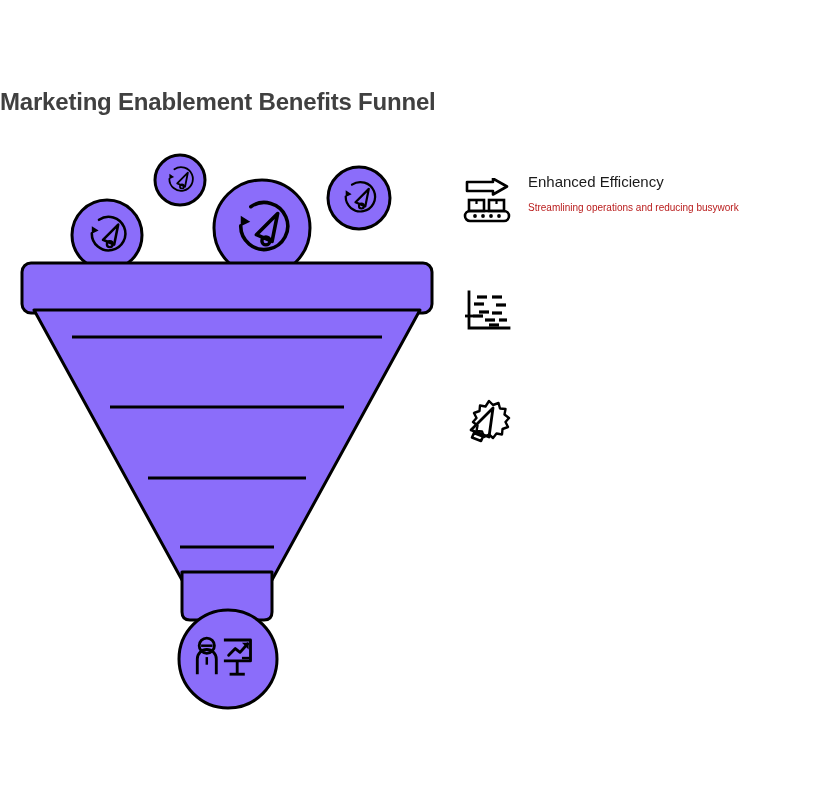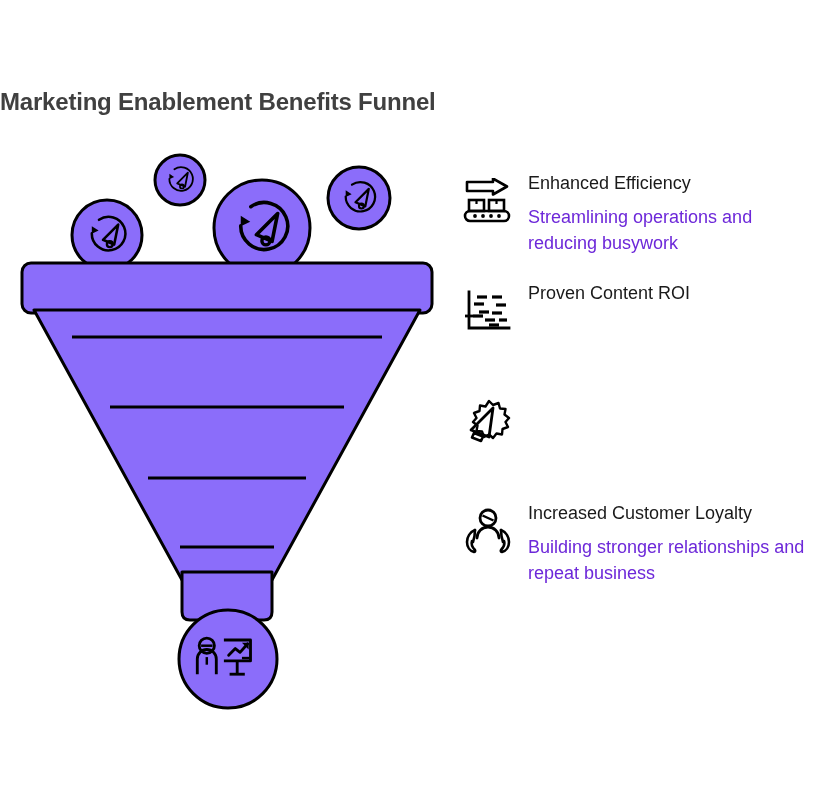--- a/index.html
+++ b/index.html
@@ -64,29 +64,29 @@
     justify-content: center;
   }
   .benefit-icon svg {
     display: block;
   }
   .benefit-text {
     flex: 1 1 auto;
     padding-top: 2px;
   }
   .benefit-title {
-    font-size: 18px;
+    font-size: 15px;
     color: #1a1a1a;
     line-height: 1.3;
     margin-bottom: 9px;
     white-space: nowrap;
   }
   .benefit-desc {
-    font-size: 18px;
-    color: #6d28d9;
+    font-size: 10px;
+    color: #b91c1c;
     line-height: 1.45;
     max-width: 290px;
   }
 </style>
 </head>
 <body>
 
 <div id="page-title">Marketing Enablement Benefits Funnel</div>
 
 <div id="funnel-panel">
@@ -216,21 +216,20 @@
           <line x1="16" y1="24" x2="26" y2="24"></line>
           <line x1="10" y1="28" x2="20" y2="28"></line>
           <line x1="29" y1="25" x2="39" y2="25"></line>
           <line x1="22" y1="32" x2="32" y2="32"></line>
           <line x1="36" y1="32" x2="44" y2="32"></line>
           <line x1="26" y1="37" x2="36" y2="37"></line>
         </g>
       </svg>
     </div>
     <div class="benefit-text">
-      <div class="benefit-title">Proven Content ROI</div>
     </div>
   </div>
 
   <div class="benefit-item">
     <div class="benefit-icon">
       <svg width="50" height="48" viewBox="0 0 50 48">
 
         <path d="M 26 3 L 30 7 L 35.5 5 L 37 10.5 L 42.5 11 L 41.5 16.5
                  L 46 20 L 42.5 24 L 45 29 L 39.5 31 L 39 36.5 L 33.5 35.5
                  L 30 40 L 26 36.5 L 21 39 L 19 33.5 L 13.5 33 L 14.5 27.5
@@ -238,37 +237,14 @@
 
         <path d="M 30 10 L 8 32 L 26 39 Z" fill="none" stroke="#000" stroke-width="2.8" stroke-linejoin="round"></path>
 
         <path d="M 11 35 L 20 38.5 L 18 43 L 9 39.5 Z" fill="none" stroke="#000" stroke-width="2.6" stroke-linejoin="round"></path>
       </svg>
     </div>
     <div class="benefit-text">
     </div>
   </div>
 
-  <div class="benefit-item">
-    <div class="benefit-icon">
-      <svg width="50" height="48" viewBox="0 0 50 48">
-
-        <circle cx="25" cy="10" r="8" fill="none" stroke="#000" stroke-width="2.8"></circle>
-        <line x1="19.5" y1="7.5" x2="30.5" y2="12.5" stroke="#000" stroke-width="2.4"></line>
-
-        <path d="M 14 30 A 11 11 0 0 1 36 30" fill="none" stroke="#000" stroke-width="2.8" stroke-linecap="round"></path>
-
-        <path d="M 12 22 C 7 24 4 29 4 34 C 4 39 7 43 11 44
-                 C 12 44 12.5 43 12 42 C 9 39 8 36 9 33" fill="none" stroke="#000" stroke-width="2.6" stroke-linecap="round" stroke-linejoin="round"></path>
-        <path d="M 12 22 C 12 27 11 31 10 34" fill="none" stroke="#000" stroke-width="2.6" stroke-linecap="round"></path>
-
-        <path d="M 38 22 C 43 24 46 29 46 34 C 46 39 43 43 39 44
-                 C 38 44 37.5 43 38 42 C 41 39 42 36 41 33" fill="none" stroke="#000" stroke-width="2.6" stroke-linecap="round" stroke-linejoin="round"></path>
-        <path d="M 38 22 C 38 27 39 31 40 34" fill="none" stroke="#000" stroke-width="2.6" stroke-linecap="round"></path>
-      </svg>
-    </div>
-    <div class="benefit-text">
-      <div class="benefit-title">Increased Customer Loyalty</div>
-      <div class="benefit-desc">Building stronger relationships and repeat business</div>
-    </div>
-  </div>
 
 </div>
 
 </body></html>

